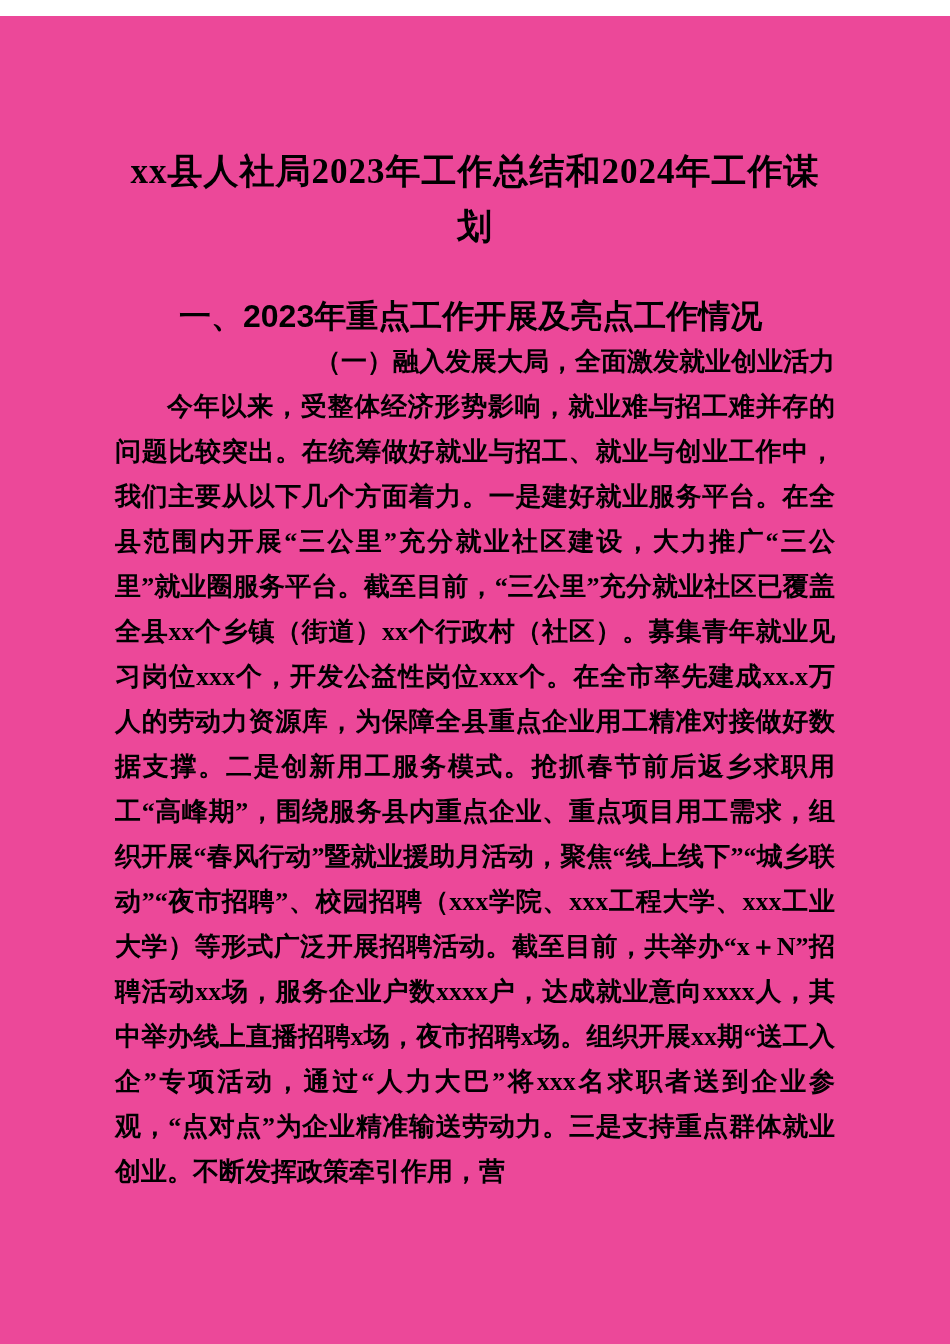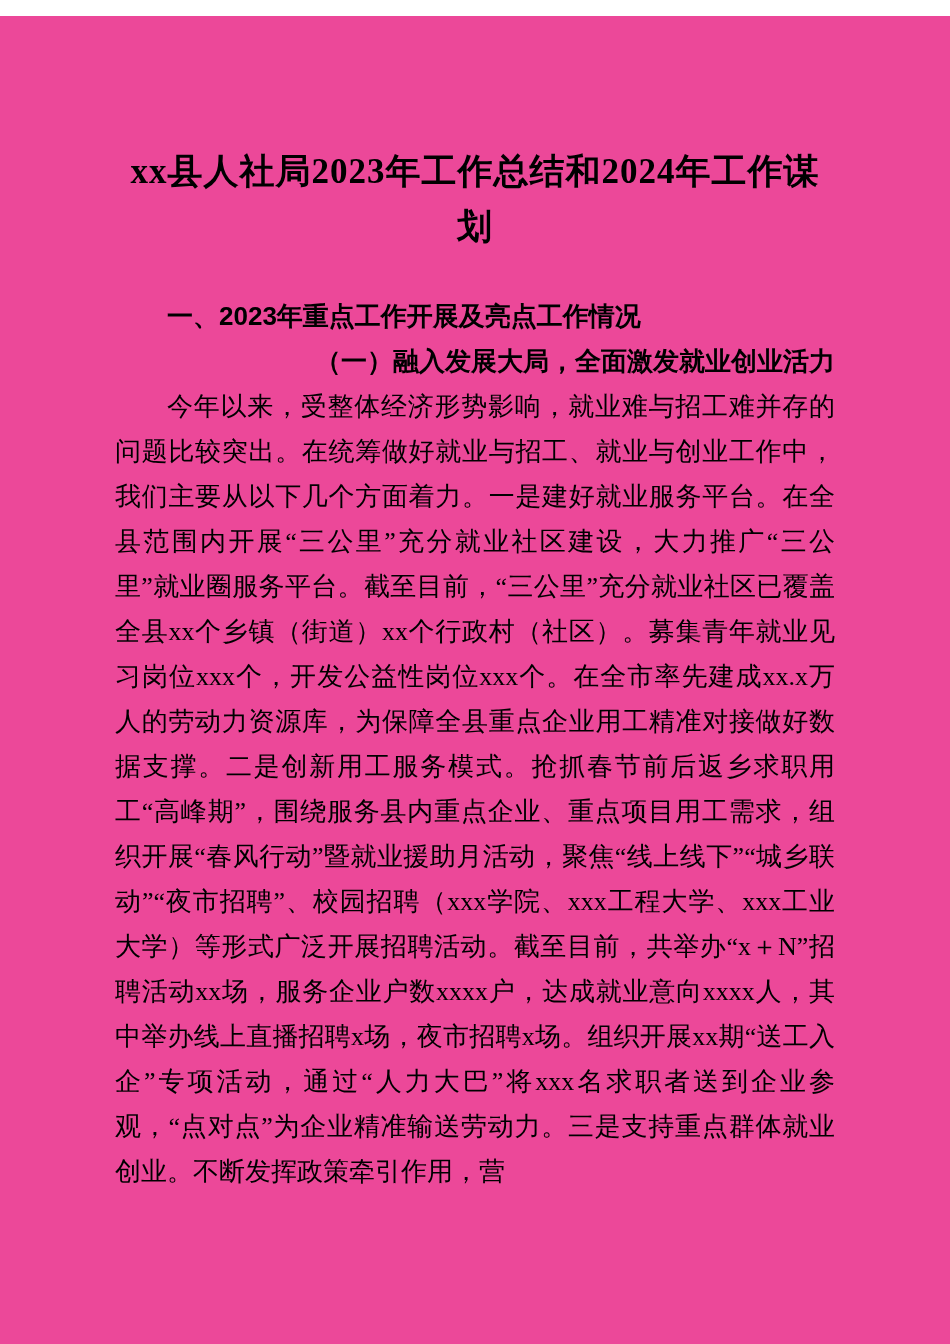--- a/index.html
+++ b/index.html
@@ -21,38 +21,38 @@
     font-family: "Liberation Serif", "DejaVu Serif", serif;
     font-size: 35px;
     font-weight: bold;
     line-height: 55px;
     text-align: center;
     letter-spacing: 1px;
     margin-bottom: 40px;
   }
   .section-heading {
     font-family: "Liberation Sans", "DejaVu Sans", sans-serif;
-    font-size: 26px;
+    font-size: 32px;
     font-weight: bold;
     line-height: 45px;
     text-indent: 2em;
     margin-top: 18px;
   }
   .sub-heading {
     font-family: "Liberation Serif", "DejaVu Serif", serif;
     font-size: 26px;
     font-weight: bold;
     line-height: 45px;
     text-indent: 2em;
     text-align: right;
   }
   .body-paragraph {
     font-family: "Liberation Serif", "DejaVu Serif", serif;
     font-size: 26px;
-    font-weight: normal;
+    font-weight: bold;
     line-height: 45px;
     text-indent: 2em;
     text-align: justify;
   }
 </style>
 </head>
 <body>
 
 <div class="page">
   <h1 class="doc-title">xx县人社局2023年工作总结和2024年工作谋划</h1>

